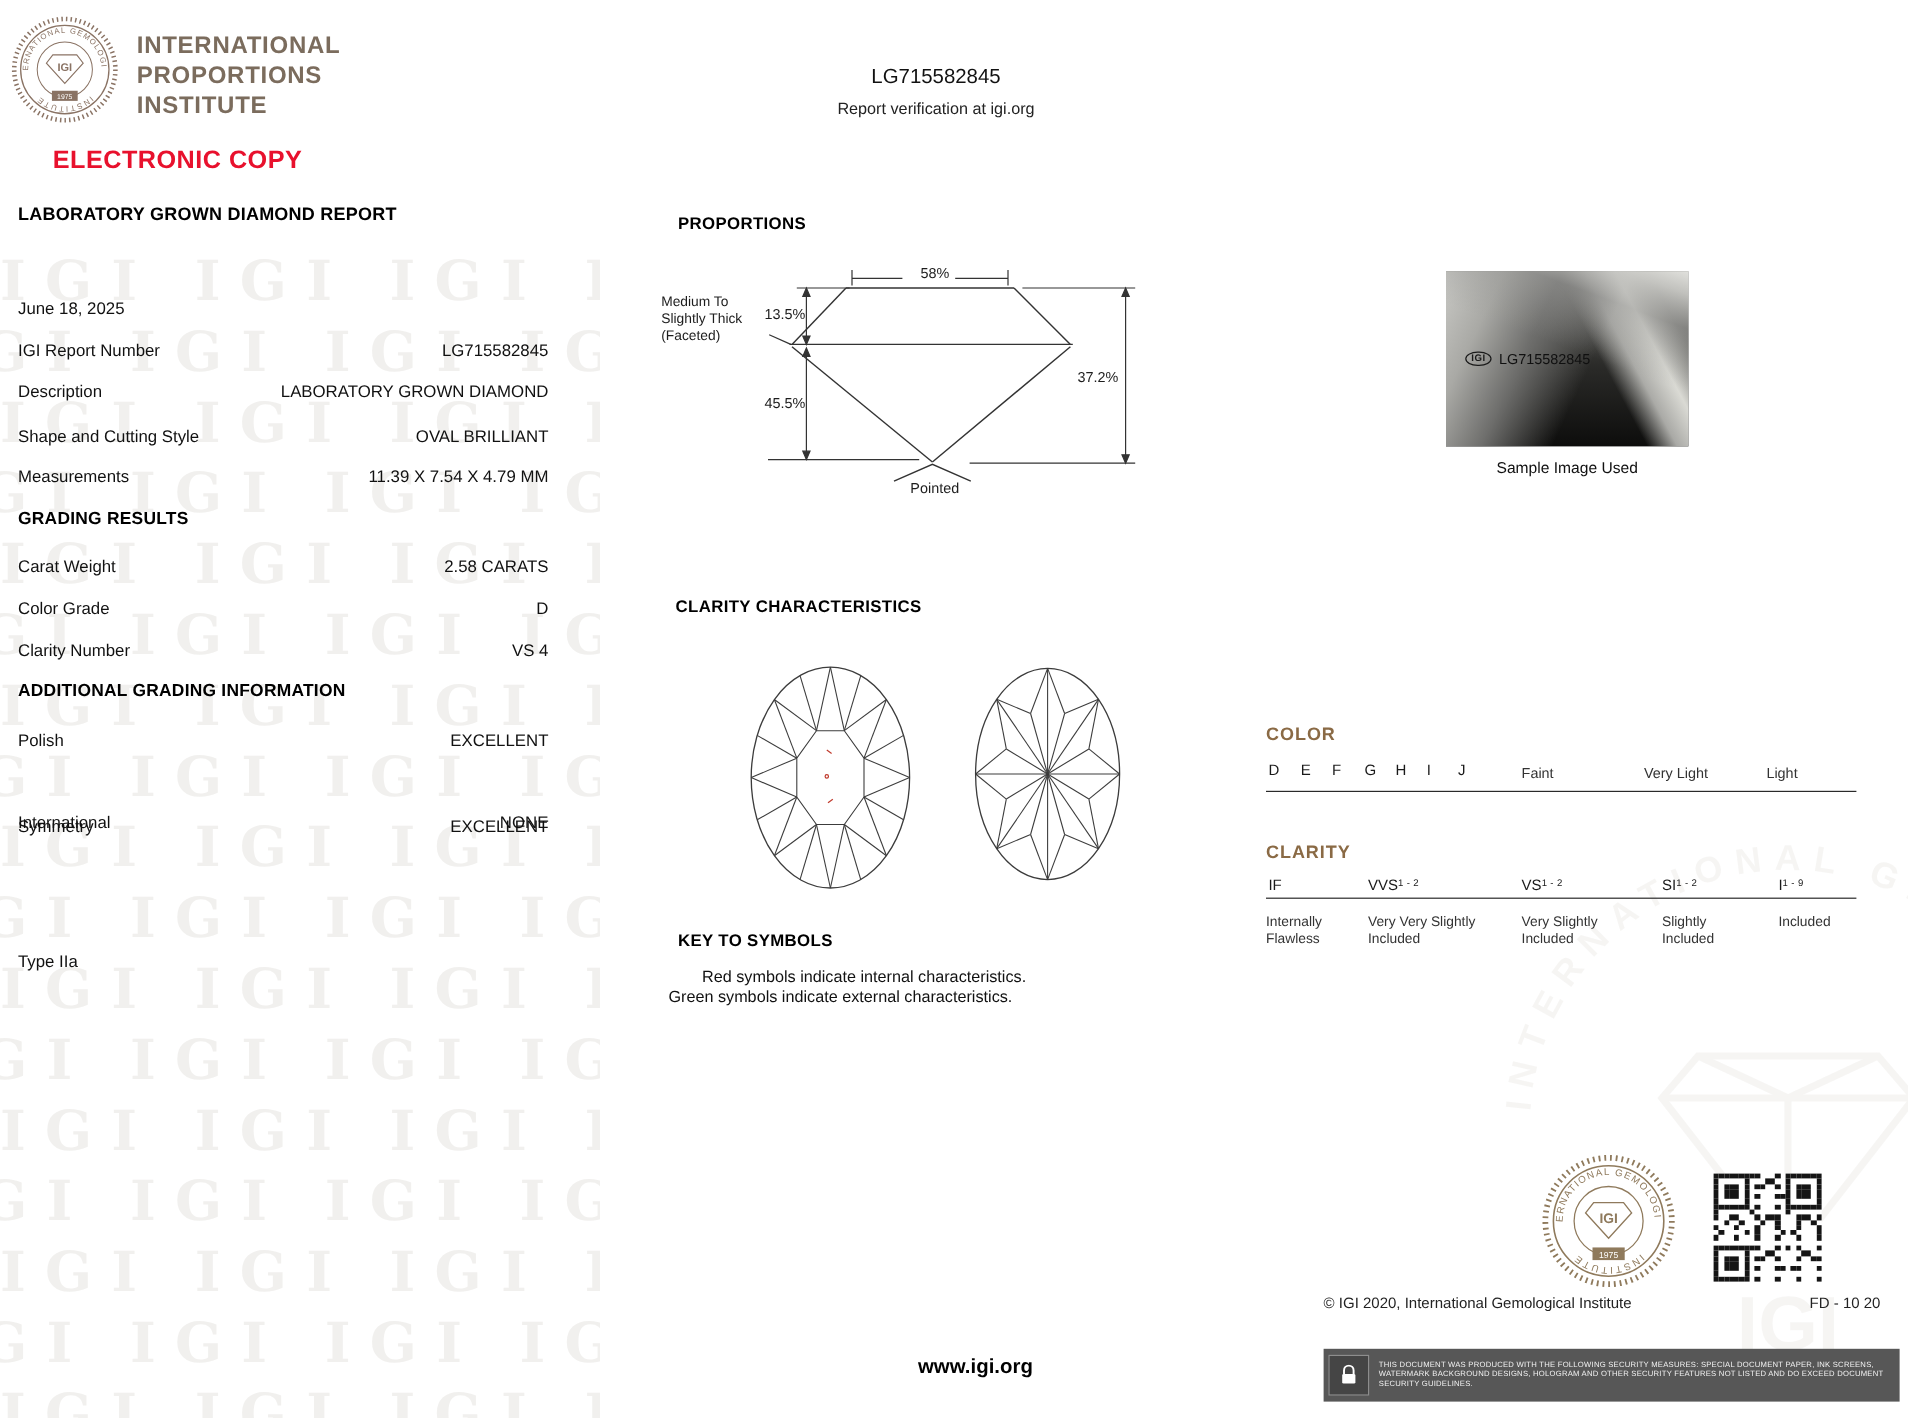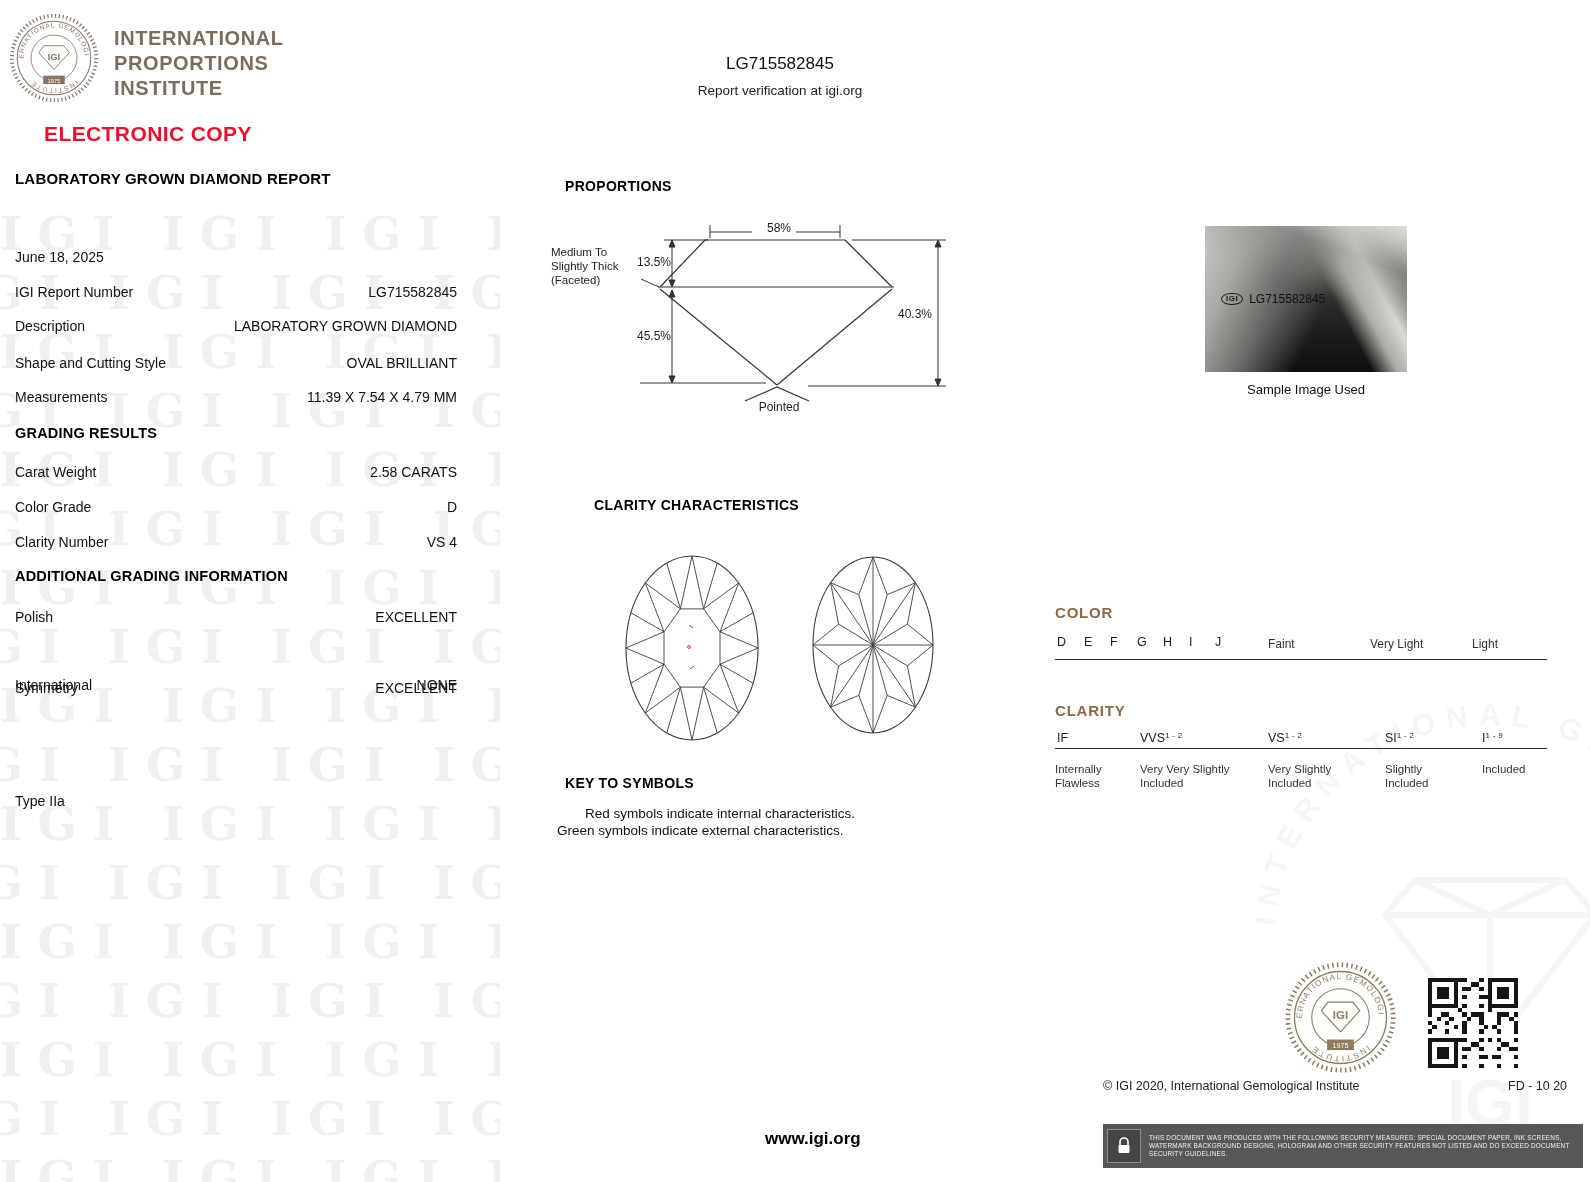--- a/index.html
+++ b/index.html
@@ -230,24 +230,24 @@
       <polygon points="395,174 401,174 398,181"></polygon>
       <line x1="312" y1="35" x2="406" y2="35"></line>
       <line x1="268" y1="181" x2="406" y2="181"></line>
     </g>
   </svg>
 
   <div class="prop-label content" style="left:757px;top:221px;width:44px;text-align:center">58%</div>
   <div class="prop-label content" style="left:637px;top:255px">13.5%</div>
   <div class="prop-label content" style="left:551px;top:245px;width:92px;font-size:11.5px;line-height:14px">Medium To Slightly Thick (Faceted)</div>
   <div class="prop-label content" style="left:637px;top:329px">45.5%</div>
-  <div class="prop-label content" style="left:890px;top:307px;width:42px;text-align:right">40.3%</div>
+  <div class="prop-label content" style="left:890px;top:307px;width:42px;text-align:right">37.2%</div>
   <div class="prop-label content" style="left:747px;top:400px;width:64px;text-align:center">Pointed</div>
 
-  <div class="abs content sect-title" style="left:594px;top:497px">CLARITY CHARACTERISTICS</div>
+  <div class="abs content sect-title" style="left:563px;top:497px">CLARITY CHARACTERISTICS</div>
 
   <svg class="abs content" style="left:560px;top:525px" width="420" height="235" viewBox="0 0 420 235" id="claritySvg">
     <ellipse cx="132" cy="123" rx="66" ry="92" fill="none" stroke="#3c3c3c" stroke-width="1.1"></ellipse>
     <ellipse cx="313" cy="120" rx="60" ry="88" fill="none" stroke="#3c3c3c" stroke-width="1.1"></ellipse>
     <g stroke="#c0392b" stroke-width="1" fill="none">
       <line x1="129" y1="100" x2="133" y2="103"></line>
       <circle cx="129" cy="122" r="1.4"></circle>
       <line x1="134" y1="141" x2="130" y2="144"></line>
     </g>
   <g stroke="#3c3c3c" stroke-width="0.9" fill="none">

